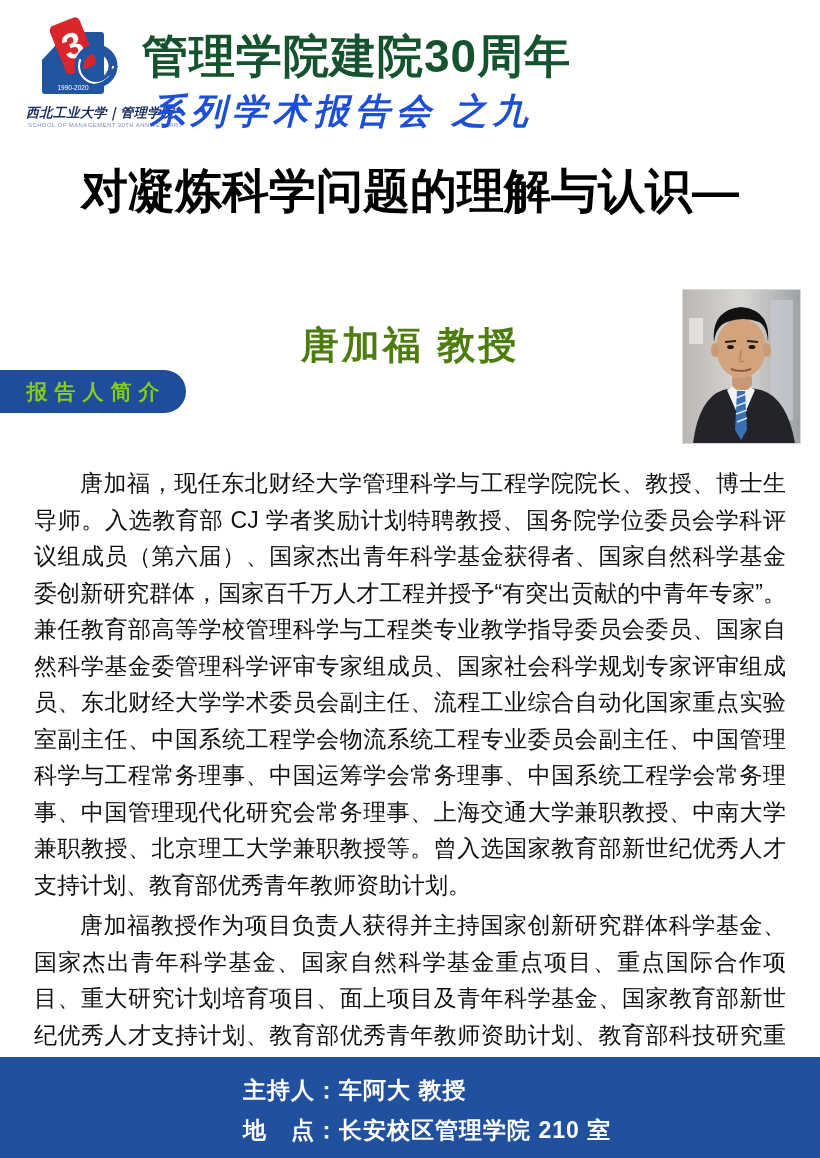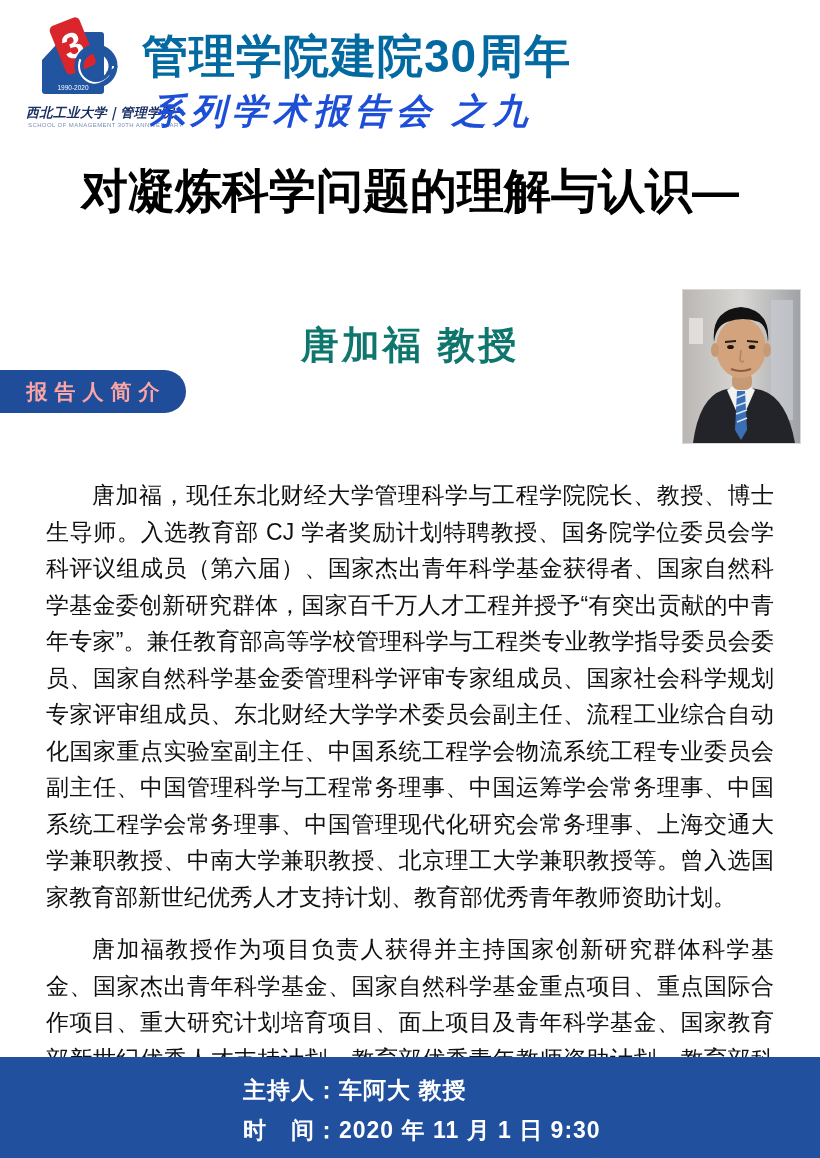--- a/index.html
+++ b/index.html
@@ -21,21 +21,21 @@
     font-style:italic;white-space:nowrap;letter-spacing:0.5px;
   }
   .logo-sub{
     position:absolute;left:2px;top:110px;width:140px;
     font-size:6px;color:#7a8db4;letter-spacing:0.4px;white-space:nowrap;
   }
 
   
   .anniv-title{
     position:absolute;left:142px;top:26px;
-    font-size:46px;font-weight:900;color:#0369a1;
+    font-size:46px;font-weight:900;color:#14532d;
     letter-spacing:1px;white-space:nowrap;
   }
   .series-title{
     position:absolute;left:150px;top:88px;
     font-size:35px;font-weight:bold;font-style:italic;
     color:#1d4ed8;letter-spacing:6px;white-space:nowrap;
     font-family:"Liberation Serif","DejaVu Serif",serif;
   }
 
   
@@ -43,48 +43,48 @@
     position:absolute;top:152px;left:0;right:0;
     text-align:center;color:#000;
     font-size:47px;font-weight:900;line-height:77px;
     letter-spacing:0;
   }
 
   
   .speaker-name{
     position:absolute;top:320px;left:0;right:0;
     text-align:center;
-    font-size:38px;font-weight:900;color:#0f766e;
+    font-size:38px;font-weight:900;color:#4d7c0f;
     letter-spacing:3px;
   }
 
   
   .intro-banner{
     position:absolute;left:0;top:370px;width:186px;height:43px;
     background:#1f4d99;border-radius:0 22px 22px 0;
     display:flex;align-items:center;justify-content:center;
   }
   .intro-banner span{
-    color:#fca5a5;font-size:21px;font-weight:bold;
+    color:#84cc16;font-size:21px;font-weight:bold;
     letter-spacing:7px;padding-left:7px;
   }
 
   
   .speaker-photo{
     position:absolute;left:683px;top:290px;width:117px;height:153px;
     box-shadow:0 0 0 1px #d8d8d8;
   }
 
   
   .bio{
     position:absolute;left:30px;top:461px;width:760px;
     color:#101010;
   }
   .bio p{
-    margin:16px;font-size:23px;line-height:36.5px;
+    margin:4px;font-size:23px;line-height:36.5px;
     text-align:justify;text-indent:2em;
     word-break:break-all;
   }
 
   
   .footer{
     position:absolute;left:0;bottom:0;width:820px;height:101px;
     background:#21509e;
   }
   .footer-lines{
@@ -176,18 +176,17 @@
   </svg>
 
   <div class="bio">
     <p>唐加福，现任东北财经大学管理科学与工程学院院长、教授、博士生导师。入选教育部 CJ 学者奖励计划特聘教授、国务院学位委员会学科评议组成员（第六届）、国家杰出青年科学基金获得者、国家自然科学基金委创新研究群体，国家百千万人才工程并授予“有突出贡献的中青年专家”。兼任教育部高等学校管理科学与工程类专业教学指导委员会委员、国家自然科学基金委管理科学评审专家组成员、国家社会科学规划专家评审组成员、东北财经大学学术委员会副主任、流程工业综合自动化国家重点实验室副主任、中国系统工程学会物流系统工程专业委员会副主任、中国管理科学与工程常务理事、中国运筹学会常务理事、中国系统工程学会常务理事、中国管理现代化研究会常务理事、上海交通大学兼职教授、中南大学兼职教授、北京理工大学兼职教授等。曾入选国家教育部新世纪优秀人才支持计划、教育部优秀青年教师资助计划。</p>
     <p>唐加福教授作为项目负责人获得并主持国家创新研究群体科学基金、国家杰出青年科学基金、国家自然科学基金重点项目、重点国际合作项目、重大研究计划培育项目、面上项目及青年科学基金、国家教育部新世纪优秀人才支持计划、教育部优秀青年教师资助计划、教育部科技研究重点项目、教育部留学归国人员基金等人才计划、国家“973 计划”子项目和企业横向项目等 20 余项。</p>
   </div>
 
   <div class="footer">
     <div class="footer-lines">
       <div>主持人：车阿大 教授</div>
-      <div>时　间：2020 年 11 月 1 日 9:30</div>
       <div>地　点：长安校区管理学院 210 室</div>
     </div>
   </div>
 
 </div>
 
 </body></html>

